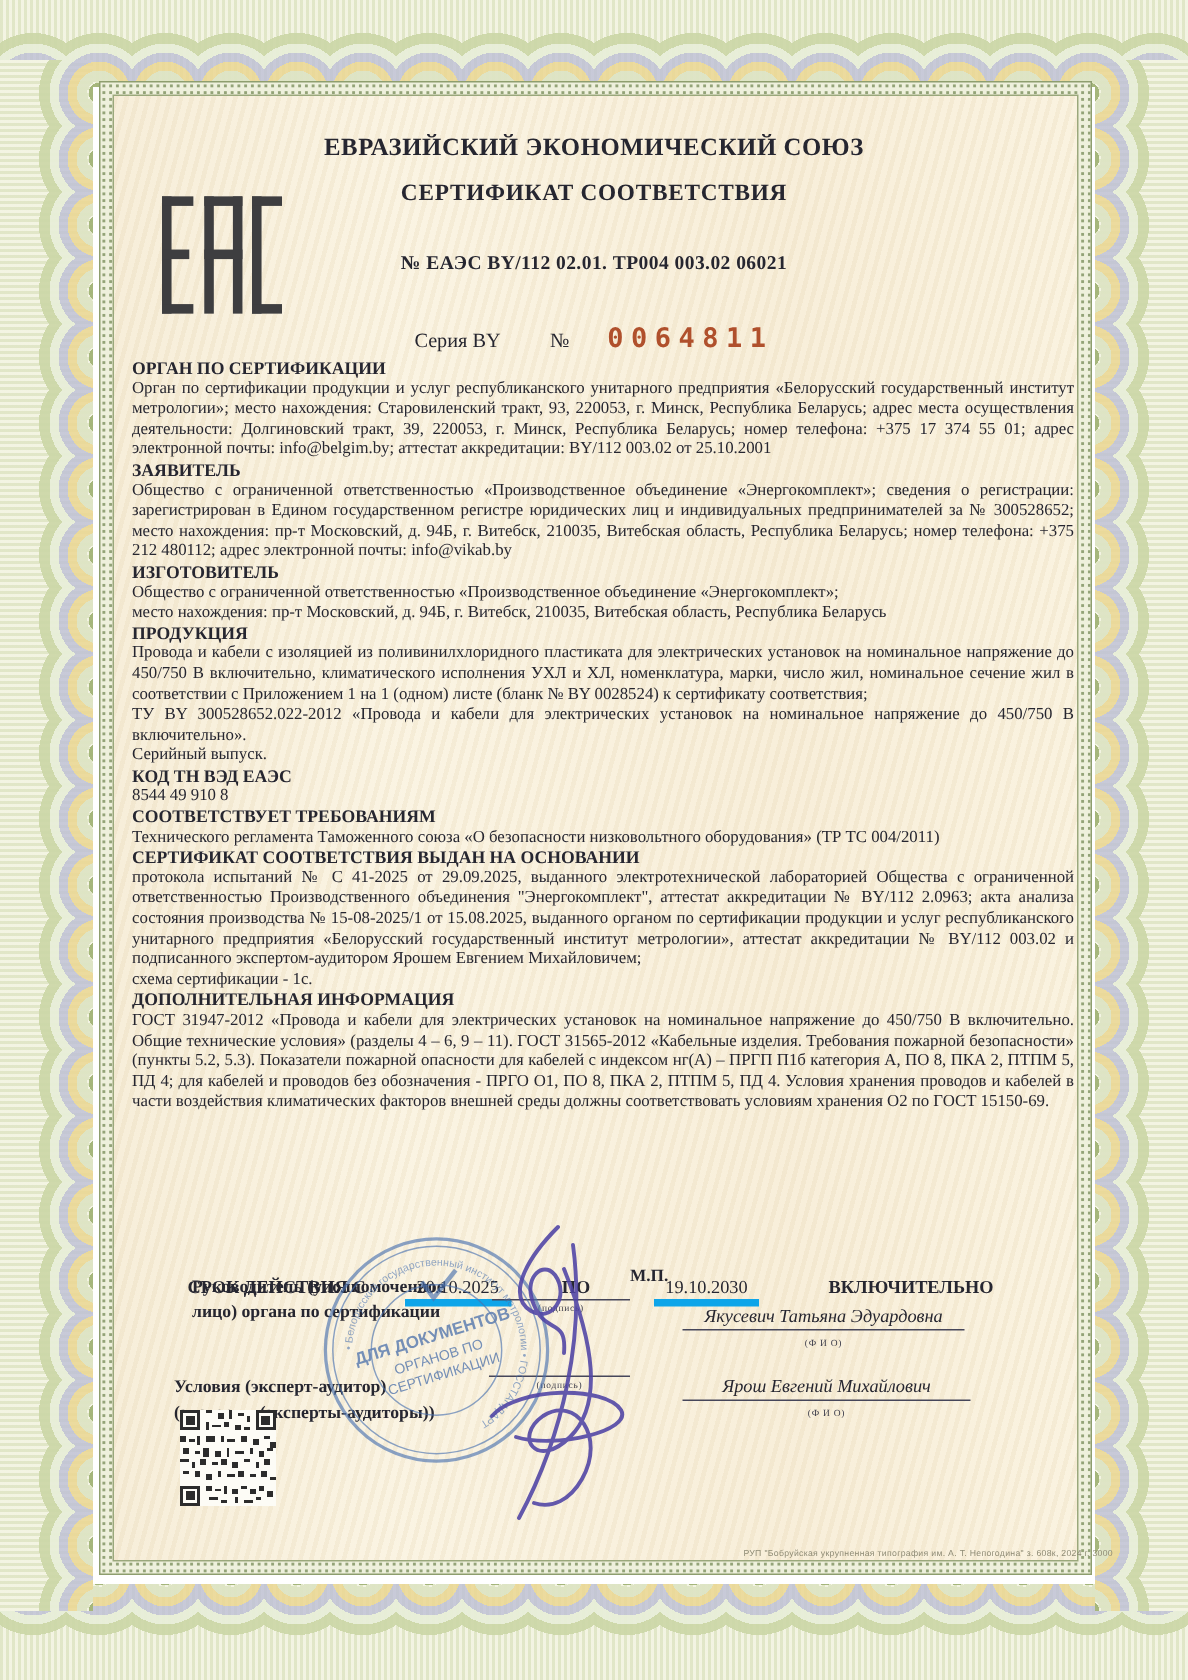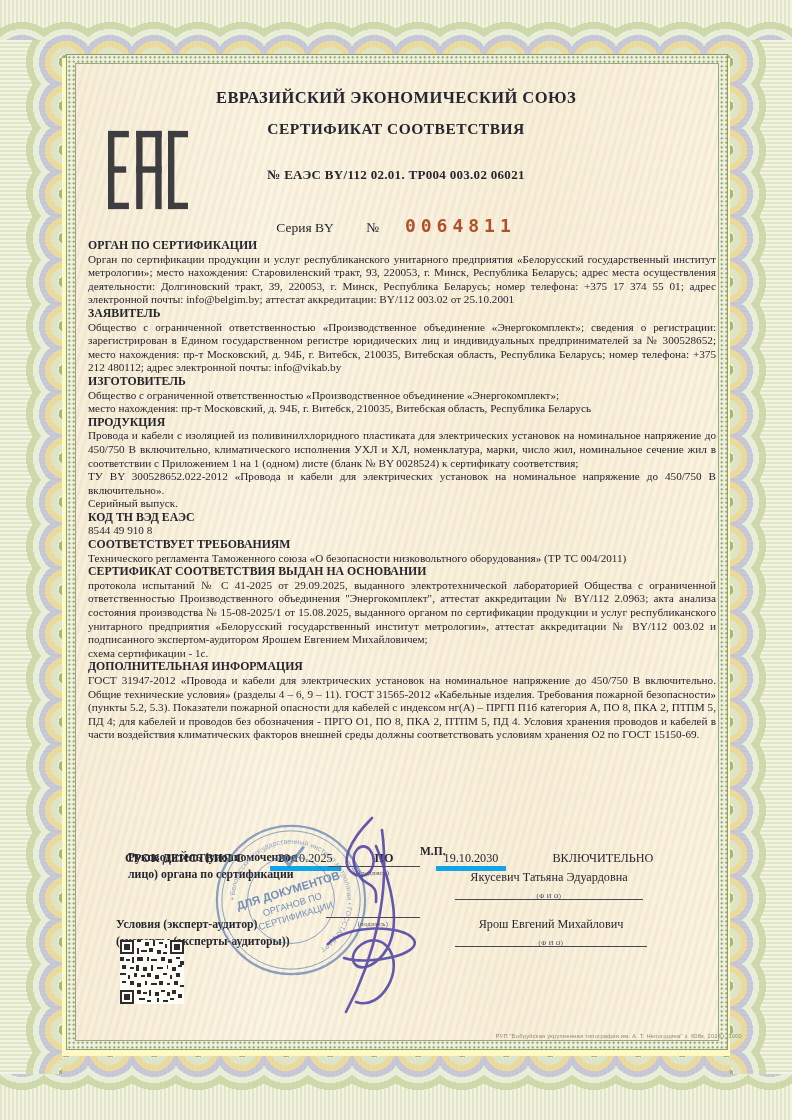--- a/index.html
+++ b/index.html
@@ -1,18 +1,18 @@
 <!DOCTYPE html>
 <html><head>
 <meta charset="utf-8">
 <style>
   html,body{margin:0;padding:0;background:#e9e9e2;}
   .page{
     position:relative;width:792px;height:1120px;overflow:hidden;
-    background:#fef9c3;
+    background:#ffffff;
     font-family:"Liberation Serif","DejaVu Serif",serif;
     color:#262630;
   }
   
   .gstrip{position:absolute;background-color:#eef0da;}
   .strip-top{left:0;right:0;top:0;height:58px;
     background-image:
       radial-gradient(circle at 22px 62px, rgba(158,176,114,.9) 0 7px, rgba(255,255,255,.0) 7px 8px,
         rgba(222,228,196,.95) 8px 15px, rgba(235,215,146,.85) 15px 21px,
         rgba(189,191,214,.8) 21px 27px, rgba(232,238,216,.95) 27px 33px,
@@ -68,28 +68,28 @@
   .serial{font-size:18px;font-weight:bold;letter-spacing:5px;font-family:"DejaVu Sans Mono",monospace;}
   .doc-body{position:absolute;left:88px;width:628px;top:239px;font-size:11.2px;line-height:13.6px;}
   .doc-body p{margin:0;text-align:justify;}
   .doc-body p.nj{text-align:left;}
   .doc-body .h{font-weight:bold;font-size:11.8px;text-align:left;}
   .validity{position:absolute;left:92px;top:851px;font-size:12.2px;display:flex;align-items:baseline;}
   .validity .lbl{font-weight:bold;margin-left:33px;}
   .validity .date{border-bottom:5px solid #0ea5e9;padding:0 8px;margin-left:26px;}
   .validity .po{font-weight:bold;margin-left:34px;}
   .validity .date2{margin-left:42px;}
-  .validity .incl{font-weight:normal;margin-left:46px;}
+  .validity .incl{font-weight:bold;margin-left:46px;}
   .mp{position:absolute;left:420px;top:845px;font-weight:bold;font-size:11.5px;}
   .sig-label{position:absolute;text-align:left;font-weight:bold;font-size:11.8px;line-height:17px;}
   .sig-label-head{left:128px;top:849px;width:224px;}
   .sig-label-expert{left:116px;top:916px;width:240px;}
   .sig-line{position:absolute;border-bottom:1px solid #46465a;}
   .cap{position:absolute;text-align:center;font-size:6.3px;letter-spacing:.5px;color:#3c3c4a;}
-  .sig-name{position:absolute;text-align:center;font-size:12.2px;border-bottom:1px solid #46465a;padding-bottom:14px;}
+  .sig-name{position:absolute;text-align:center;font-size:12.2px;border-bottom:1px solid #46465a;padding-bottom:1px;font-style:italic;}
   .footer-note{position:absolute;right:50px;top:1033px;font-size:5.8px;color:#8f8c76;
     font-family:"Liberation Sans",sans-serif;letter-spacing:.2px;}
   .eac{position:absolute;left:108px;top:126px;}
   .stamp{position:absolute;left:212px;top:821px;opacity:.85;}
   .autograph{position:absolute;left:316px;top:806px;}
   .qr{position:absolute;left:120px;top:940px;}
 </style>
 </head>
 <body>
 

